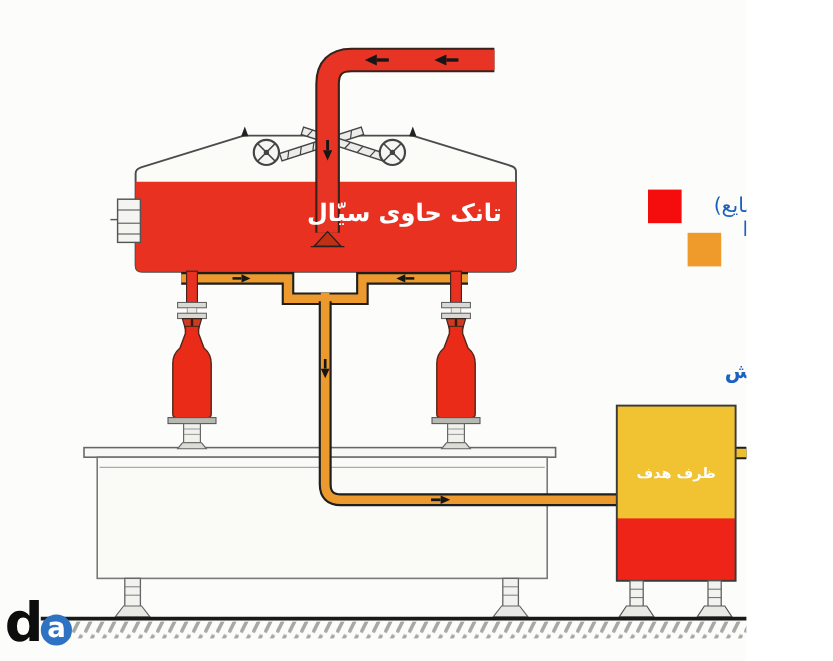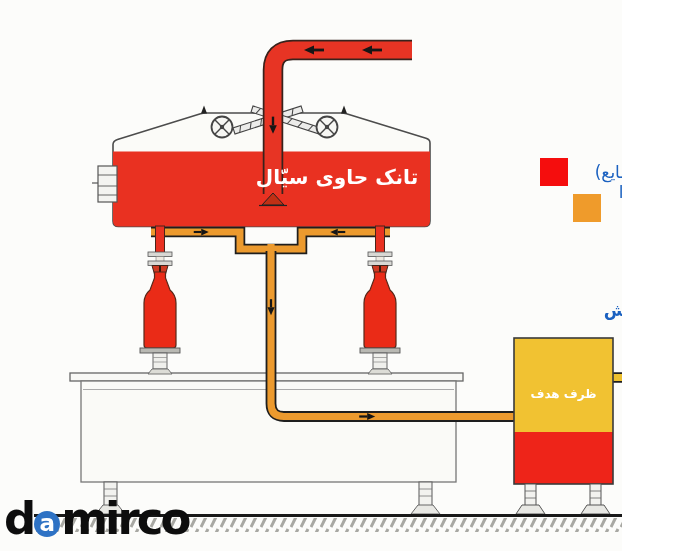--- a/index.html
+++ b/index.html
@@ -202,15 +202,15 @@
 
 <div class="label tank-label" dir="rtl">تانک حاوی سیّال</div>
 <div class="label container-label" dir="rtl">ظرف هدف</div>
 <div class="label pump-label" dir="rtl">پمپ مکش</div>
 
 <span class="legend-swatch swatch-product"></span>
 <span class="legend-text legend-text-product" dir="rtl">محصول(مایع)</span>
 <span class="legend-swatch swatch-air"></span>
 <span class="legend-text legend-text-air" dir="rtl">هوا</span>
 
-<div class="logo"><span>d</span><span class="logo-a"><i>a</i></span><span>mirco</span></div>
+<div class="logo"><span>d</span><span class="logo-a"><i>a</i></span></div>
 
 </div>
 
 </body></html>

